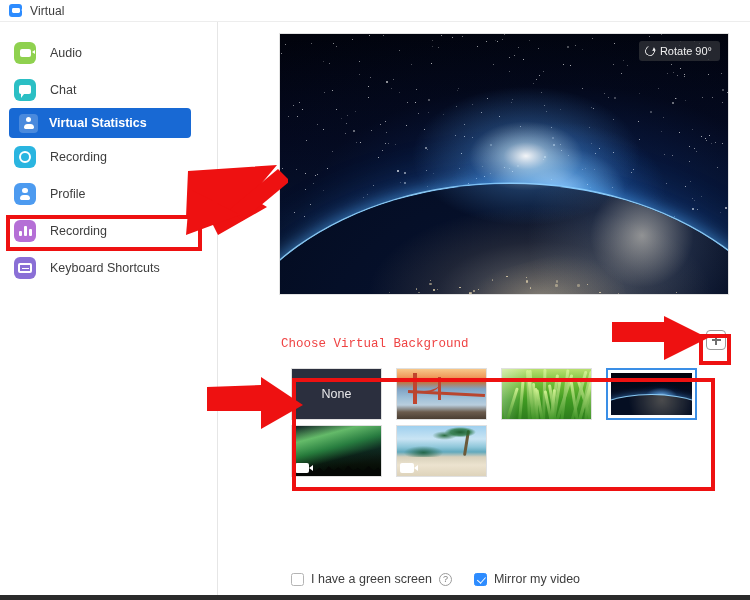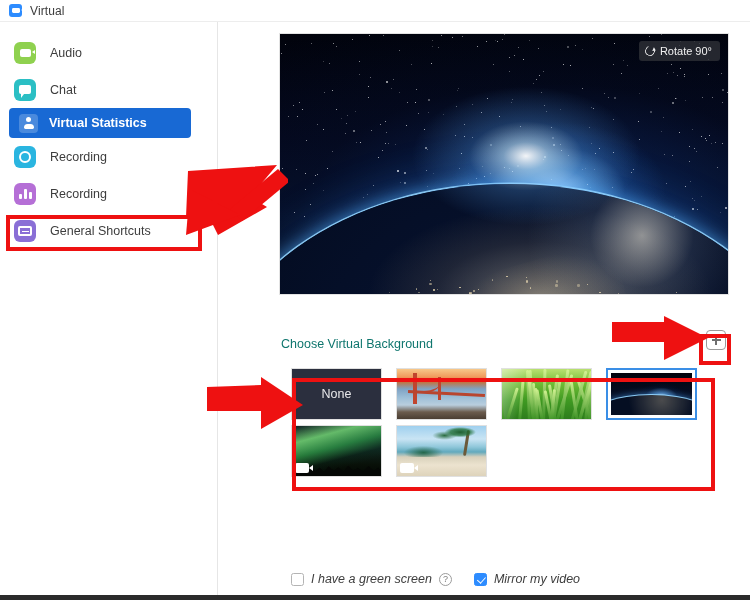--- a/index.html
+++ b/index.html
@@ -245,21 +245,21 @@
     content:""; position:absolute; right: -1px; top: -1px;
     width: 0; height: 0;
     border-left: 3px solid #f1f1f1;
     border-top: 2px solid transparent;
     border-bottom: 2px solid transparent;
   }
 
   
   .choose-label {
     position: absolute; left: 62px; top: 315px;
-    font-size: 12.5px; color: #0f766e;
+    font-size: 12.5px; color: #ef4444; font-family: Liberation Mono, monospace;
   }
   .add-btn {
     position: absolute; left: 487px; top: 308px;
     width: 20px; height: 20px;
     border: 1.2px solid #9b9b9b;
     border-radius: 4px;
     box-sizing: border-box;
     display: flex; align-items: center; justify-content: center;
     cursor: default;
     background: #fff;
@@ -417,21 +417,21 @@
     position: relative;
     cursor: default;
   }
   .chk.checked { background: #2d8cff; border-color: #2d8cff; }
   .chk.checked:after {
     content:""; position:absolute; left:4px; top:1.2px;
     width: 3.5px; height: 7px;
     border: solid #fff; border-width: 0 1.7px 1.7px 0;
     transform: rotate(42deg);
   }
-  .chk-label { font-size: 12.5px; color: #3d3d3d; white-space: nowrap; font-style: italic; }
+  .chk-label { font-size: 12.5px; color: #3d3d3d; white-space: nowrap; }
   .help-icon {
     width: 13px; height: 13px; margin-left: 7px;
     border: 1.2px solid #9c9c9c; border-radius: 50%;
     box-sizing: border-box;
     display: flex; align-items: center; justify-content: center;
     font-size: 9px; color: #7d7d7d; line-height: 1;
     cursor: default;
   }
 
   
@@ -485,39 +485,48 @@
       <span class="nav-label">Virtual Statistics</span>
     </div>
 
     <div class="nav-item">
       <span class="nav-icon" style="background:#2ab5e0">
           <span class="g-rec"></span>
         </span>
       <span class="nav-label">Recording</span>
     </div>
 
+    <div class="nav-item">
+      <span class="nav-icon" style="background:#4d9bf0">
+          <span class="g-person">
+            <span class="head"></span>
+            <span class="body"></span>
+          </span>
+        </span>
+      <span class="nav-label">Profile</span>
+    </div>
 
     <div class="nav-item">
       <span class="nav-icon" style="background:#b56fd6">
           <span class="g-stats">
             <span></span>
             <span></span>
             <span></span>
           </span>
         </span>
       <span class="nav-label">Recording</span>
     </div>
 
     <div class="nav-item">
       <span class="nav-icon" style="background:#8a6fd6">
           <span class="g-kbd">
             <span class="keys"></span>
           </span>
         </span>
-      <span class="nav-label">General Shortcuts</span>
+      <span class="nav-label">Keyboard Shortcuts</span>
     </div>
 
 
   </div>
 
   <div class="content">
 
     <div class="preview">
       <div class="space"></div>
       <div class="stars" id="stars">

